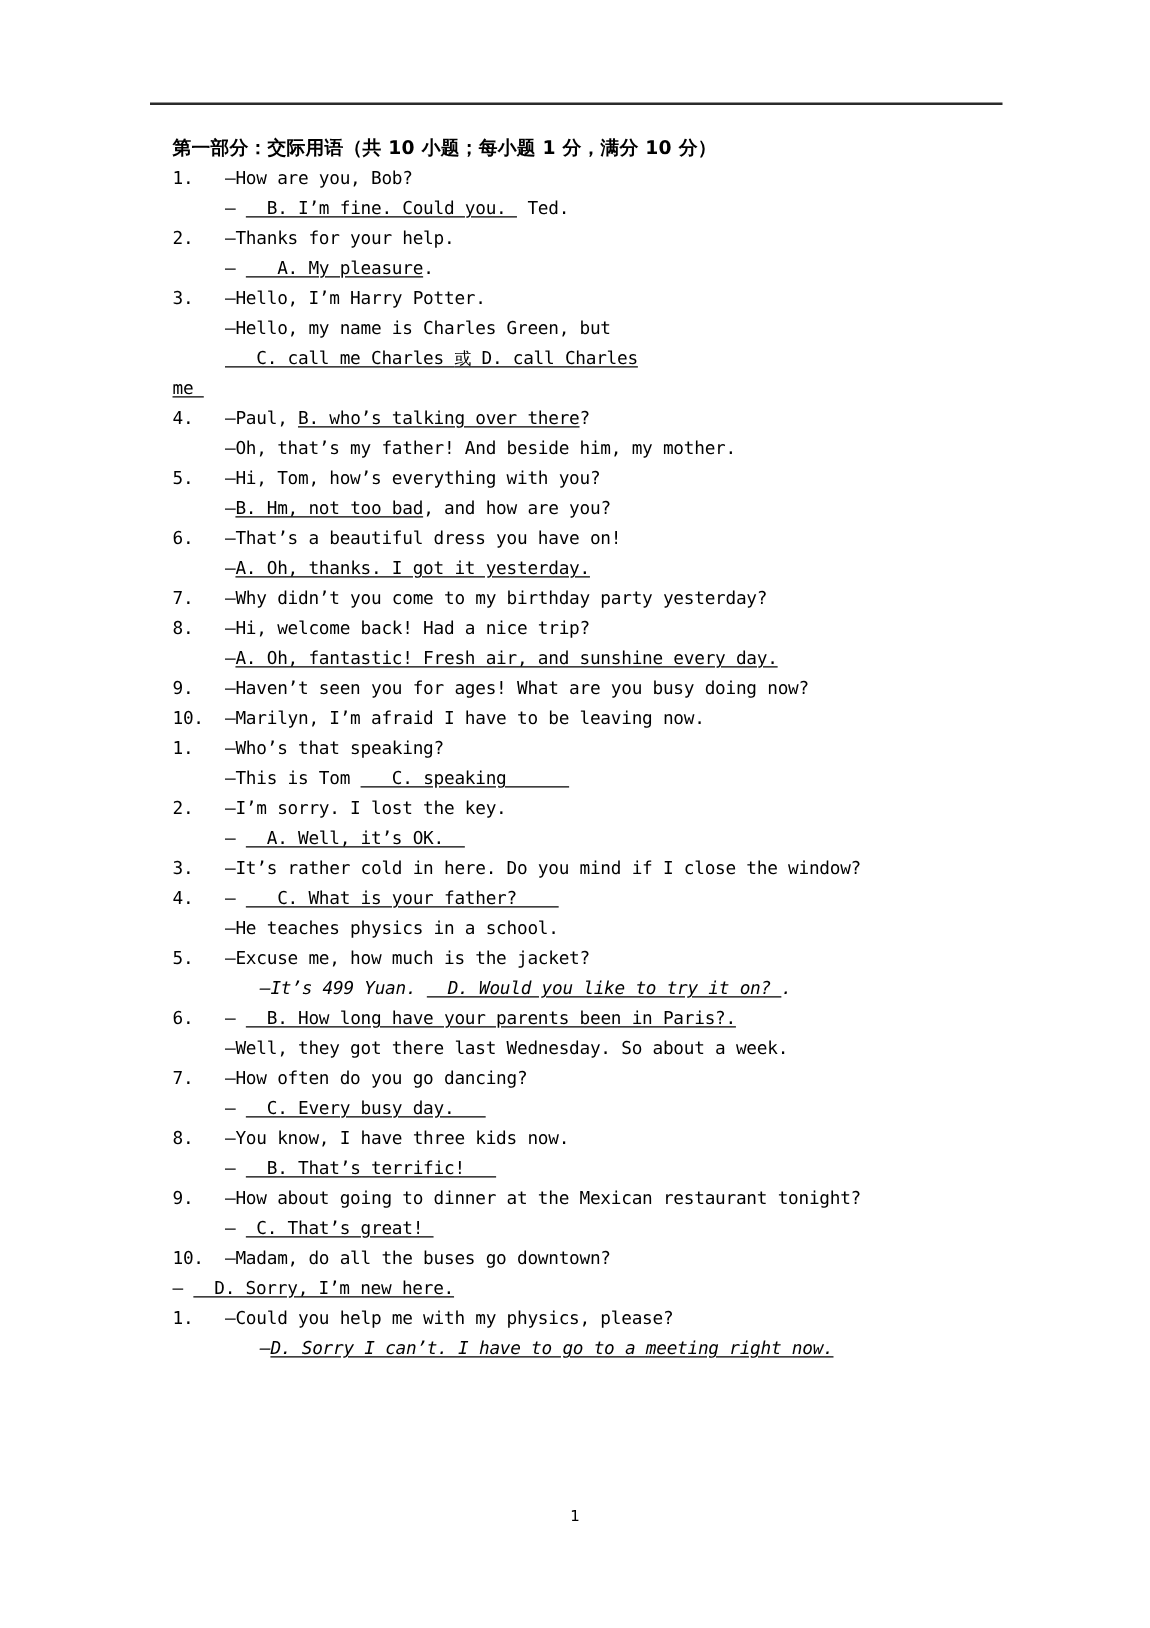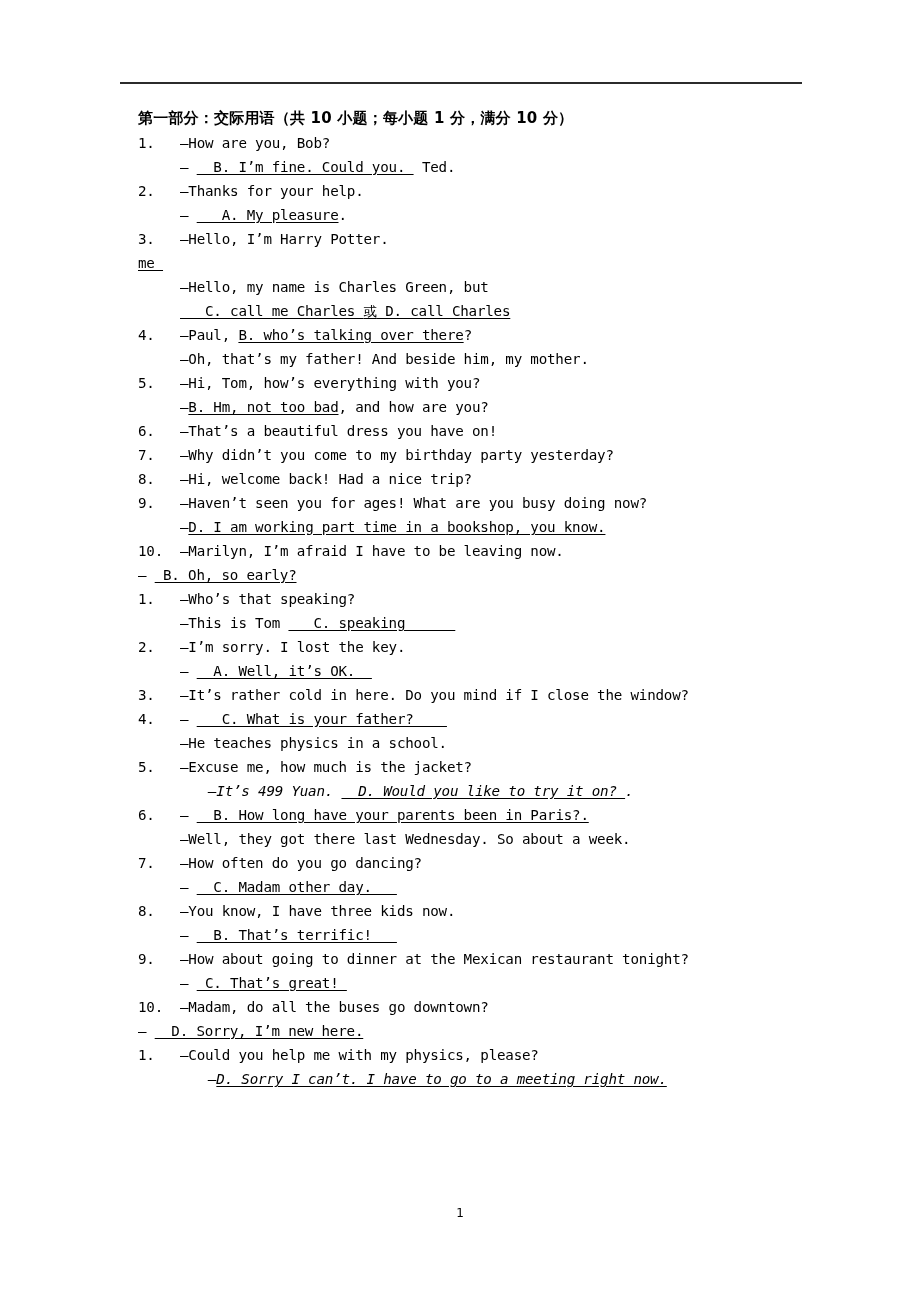--- a/index.html
+++ b/index.html
@@ -123,54 +123,54 @@
         <div class="a-row ind-1">— <span class="ul-pad">  B. I’m fine. Could you. </span> Ted.</div>
         <div class="q-row">
           <span class="q-num">2.</span>
           <span class="q-body">—Thanks for your help.</span>
         </div>
         <div class="a-row ind-1">— <span class="ul-pad">   A. My pleasure</span>.</div>
         <div class="q-row">
           <span class="q-num">3.</span>
           <span class="q-body">—Hello, I’m Harry Potter.</span>
         </div>
+        <div class="a-row ind-1">—Hello, my name is Charles Green, but <span class="ul-pad">   C. call me Charles <span class="cjk">或</span> D. call Charles</span></div>
         <div class="a-row ind-0"><span class="ul-pad">me </span></div>
-        <div class="a-row ind-1">—Hello, my name is Charles Green, but <span class="ul-pad">   C. call me Charles <span class="cjk">或</span> D. call Charles</span></div>
         <div class="q-row">
           <span class="q-num">4.</span>
           <span class="q-body">—Paul, <span class="ul-pad">B. who’s talking over there</span>?</span>
         </div>
         <div class="a-row ind-1">—Oh, that’s my father! And beside him, my mother.</div>
         <div class="q-row">
           <span class="q-num">5.</span>
           <span class="q-body">—Hi, Tom, how’s everything with you?</span>
         </div>
         <div class="a-row ind-1">—<span class="ul-pad">B. Hm, not too bad</span>, and how are you?</div>
         <div class="q-row">
           <span class="q-num">6.</span>
           <span class="q-body">—That’s a beautiful dress you have on!</span>
         </div>
+        <div class="a-row ind-1">—<span class="ul-pad">A. Oh, thanks. I got it yesterday.</span></div>
         <div class="q-row">
           <span class="q-num">7.</span>
           <span class="q-body">—Why didn’t you come to my birthday party yesterday?</span>
         </div>
         <div class="q-row">
           <span class="q-num">8.</span>
           <span class="q-body">—Hi, welcome back! Had a nice trip?</span>
         </div>
+        <div class="a-row ind-1">—<span class="ul-pad">A. Oh, fantastic! Fresh air, and sunshine every day.</span></div>
         <div class="q-row">
           <span class="q-num">9.</span>
           <span class="q-body">—Haven’t seen you for ages! What are you busy doing now?</span>
         </div>
-        <div class="a-row ind-1">—<span class="ul-pad">D. I am working part time in a bookshop, you know.</span></div>
         <div class="q-row">
           <span class="q-num">10.</span>
           <span class="q-body">    —Marilyn, I’m afraid I have to be leaving now.</span>
         </div>
-        <div class="a-row ind-0">— <span class="ul-pad"> B. Oh, so early?</span></div>
         <div class="q-row">
           <span class="q-num">1.</span>
           <span class="q-body">—Who’s that speaking?</span>
         </div>
         <div class="a-row ind-1">—This is Tom <span class="ul-pad">   C. speaking      </span></div>
         <div class="q-row">
           <span class="q-num">2.</span>
           <span class="q-body">—I’m sorry. I lost the key.</span>
         </div>
         <div class="a-row ind-1">— <span class="ul-pad">  A. Well, it’s OK.  </span></div>
@@ -190,21 +190,21 @@
         <div class="a-row ind-2">—It’s 499 Yuan. <span class="ul-pad">  D. Would you like to try it on? </span>.</div>
         <div class="q-row">
           <span class="q-num">6.</span>
           <span class="q-body">— <span class="ul-pad">  B. How long have your parents been in Paris?.</span></span>
         </div>
         <div class="a-row ind-1">—Well, they got there last Wednesday. So about a week.</div>
         <div class="q-row">
           <span class="q-num">7.</span>
           <span class="q-body">—How often do you go dancing?</span>
         </div>
-        <div class="a-row ind-1">— <span class="ul-pad">  C. Madam other day.   </span></div>
+        <div class="a-row ind-1">— <span class="ul-pad">  C. Every busy day.   </span></div>
         <div class="q-row">
           <span class="q-num">8.</span>
           <span class="q-body">—You know, I have three kids now.</span>
         </div>
         <div class="a-row ind-1">— <span class="ul-pad">  B. That’s terrific!   </span></div>
         <div class="q-row">
           <span class="q-num">9.</span>
           <span class="q-body">—How about going to dinner at the Mexican restaurant tonight?</span>
         </div>
         <div class="a-row ind-1">— <span class="ul-pad"> C. That’s great! </span></div>

